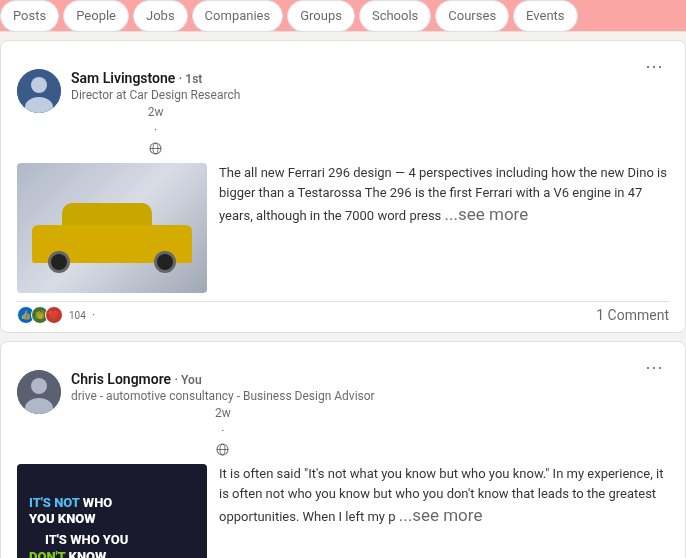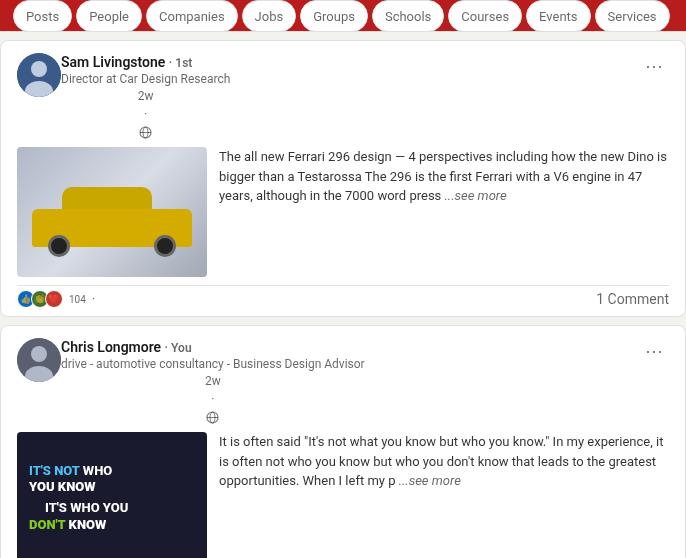--- a/index.html
+++ b/index.html
@@ -7,23 +7,24 @@
       font-family: -apple-system, BlinkMacSystemFont, 'Segoe UI', Roboto, Arial, sans-serif;
       background: #f3f2ef;
       width: 686px;
       min-height: 558px;
       overflow-x: hidden;
     }
 
     
     .nav-tabs {
       display: flex;
-      background: #b91c1c;
+      align-items: center;
+      background: #fca5a5;
       border-bottom: 1px solid #e0e0e0;
-      padding: 0 13px;
+      padding: 0 0;
       overflow: hidden;
       height: 32px;
     }
     .nav-tab {
       display: flex;
       align-items: center;
       justify-content: center;
       padding: 0 12px;
       height: 32px;
       font-size: 13px;
@@ -51,20 +52,22 @@
 
     .post-header {
       display: flex;
       align-items: flex-start;
       justify-content: space-between;
       margin-bottom: 8px;
     }
     .post-header-left {
       display: flex;
       align-items: flex-start;
+      gap: 10px;
+      margin-top: 16px;
     }
     .avatar {
       width: 44px;
       height: 44px;
       border-radius: 50%;
       overflow: hidden;
       flex-shrink: 0;
       background: #c0c0c0;
       display: flex;
       align-items: center;
@@ -134,22 +137,21 @@
     }
     .post-text {
       font-size: 13px;
       color: rgba(0,0,0,0.8);
       line-height: 1.5;
       flex: 1;
     }
     .see-more {
       color: rgba(0,0,0,0.6);
       cursor: pointer;
-      font-size: 13px;
-      font-style: italic;
+      font-size: 17px;
     }
 
     
     .post-reactions {
       display: flex;
       align-items: center;
       gap: 4px;
       padding-top: 4px;
       border-top: 1px solid #e0e0e0;
       margin-top: 4px;
@@ -226,27 +228,26 @@
     .avatar-chris { background: #5a5a7a; }
     
     .avatar-sedat { background: #4a6a5a; }
   </style>
 </head>
 <body>
 
 <nav class="nav-tabs">
   <div class="nav-tab">Posts</div>
   <div class="nav-tab">People</div>
+  <div class="nav-tab">Jobs</div>
   <div class="nav-tab">Companies</div>
-  <div class="nav-tab">Jobs</div>
   <div class="nav-tab">Groups</div>
   <div class="nav-tab">Schools</div>
   <div class="nav-tab">Courses</div>
   <div class="nav-tab">Events</div>
-  <div class="nav-tab">Services</div>
 </nav>
 
 <div class="feed">
 
   <div class="post-card">
     <div class="post-header">
       <div class="post-header-left">
         <div class="avatar avatar-sam">
           <svg viewBox="0 0 44 44" xmlns="http://www.w3.org/2000/svg">
             <circle cx="22" cy="22" r="22" fill="#3a5a8a"></circle>

